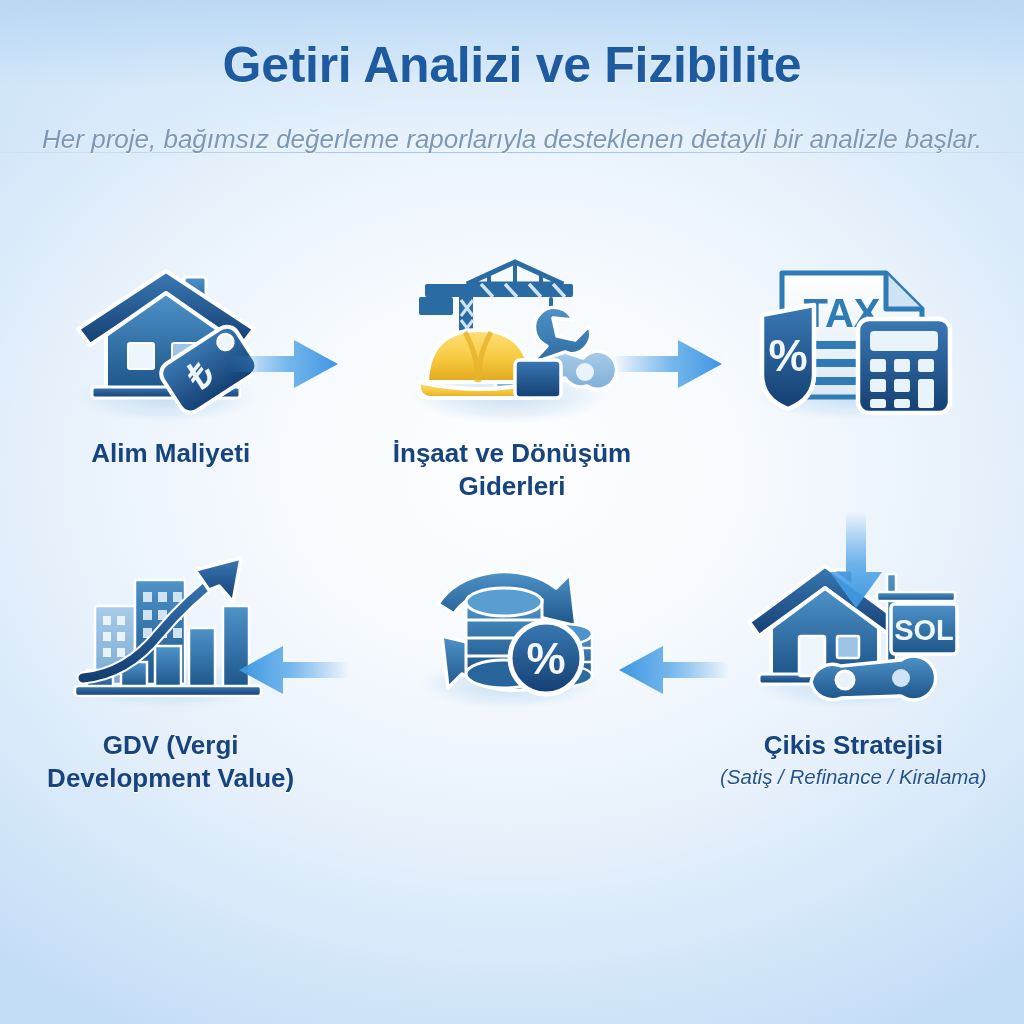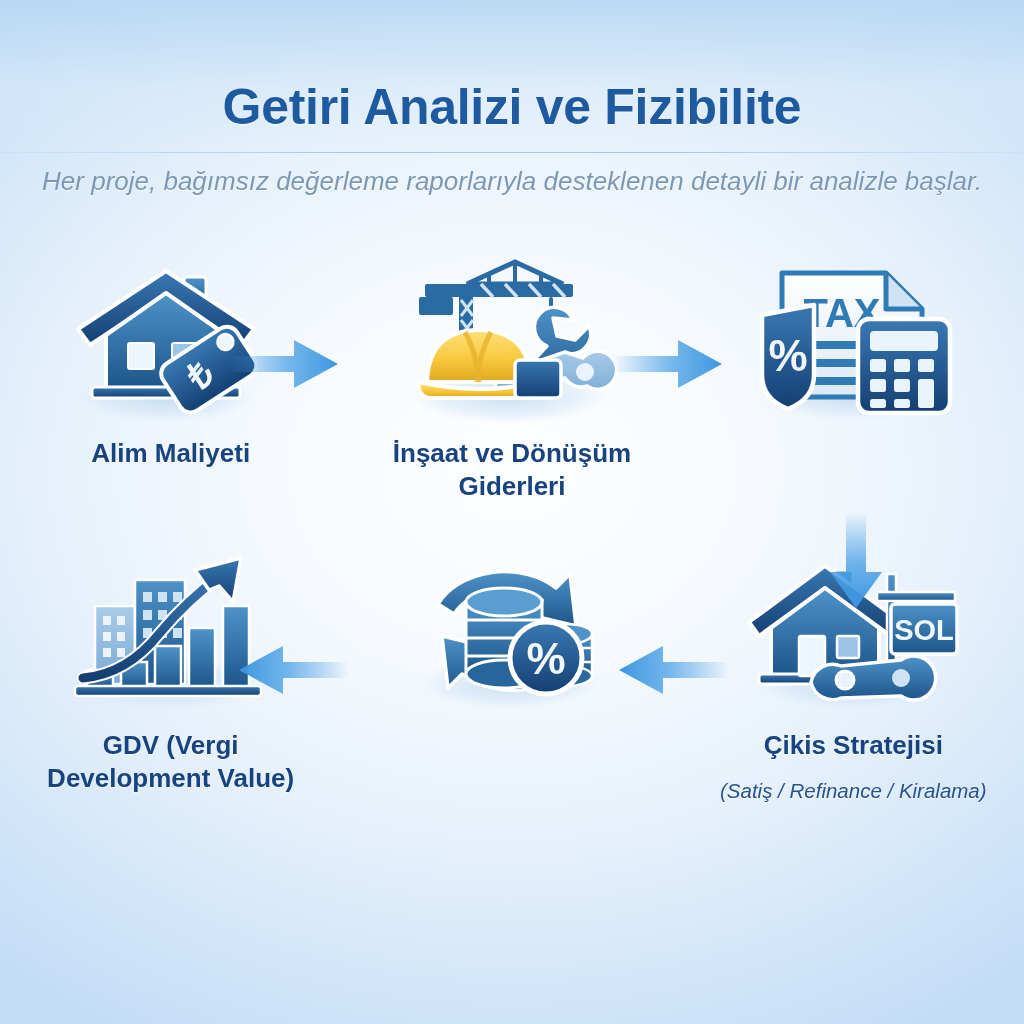--- a/index.html
+++ b/index.html
@@ -33,21 +33,21 @@
 
   
   .header {
     position: absolute;
     left: 0; top: 0; width: 1024px;
     text-align: center;
     z-index: 5;
   }
   .title {
     margin: 0;
-    padding-top: 78px;
+    padding-top: 36px;
     font-size: 50px;
     font-weight: bold;
     letter-spacing: -0.3px;
     color: #1d5aa0;
     text-shadow: 0 1px 1px rgba(255,255,255,0.85);
   }
   .divider {
     position: absolute;
     top: 152px;
     left: 0;
@@ -103,21 +103,21 @@
     line-height: 1.28;
     text-shadow: 0 1px 1px rgba(255,255,255,0.85);
   }
   .sublabel {
     width: 320px;
     text-align: center;
     color: #24538d;
     font-size: 20.5px;
     font-style: italic;
     line-height: 1.25;
-    margin-top: 16px;
+    margin-top: 2px;
     text-shadow: 0 1px 1px rgba(255,255,255,0.85);
   }
 
   
   .arrow {
     position: absolute;
     z-index: 3;
   }
   .arrow svg { display: block; overflow: visible; }
   .arrow-r1a { left: 228px;  top: 336px; }

